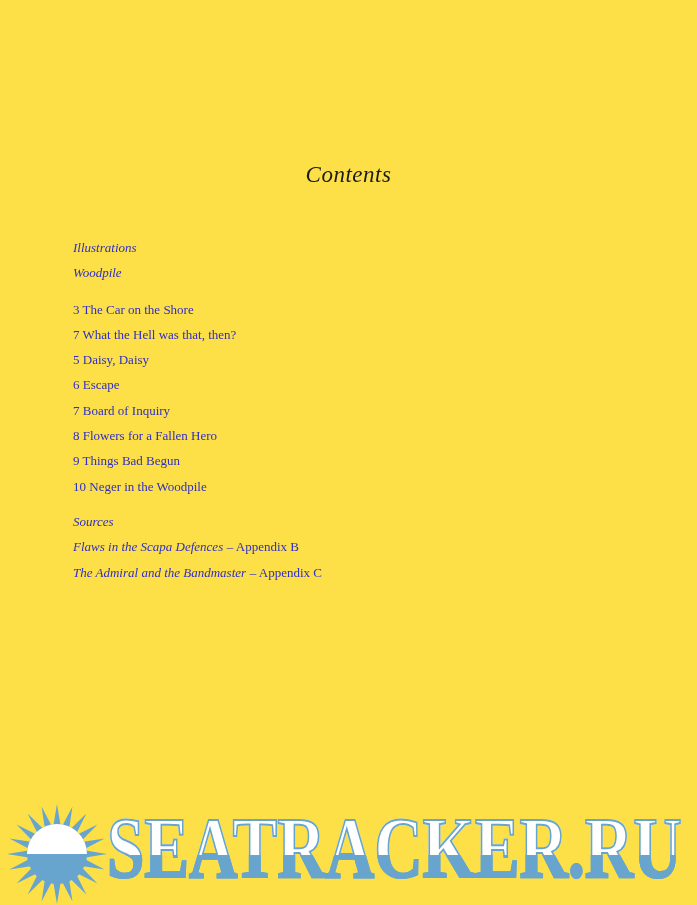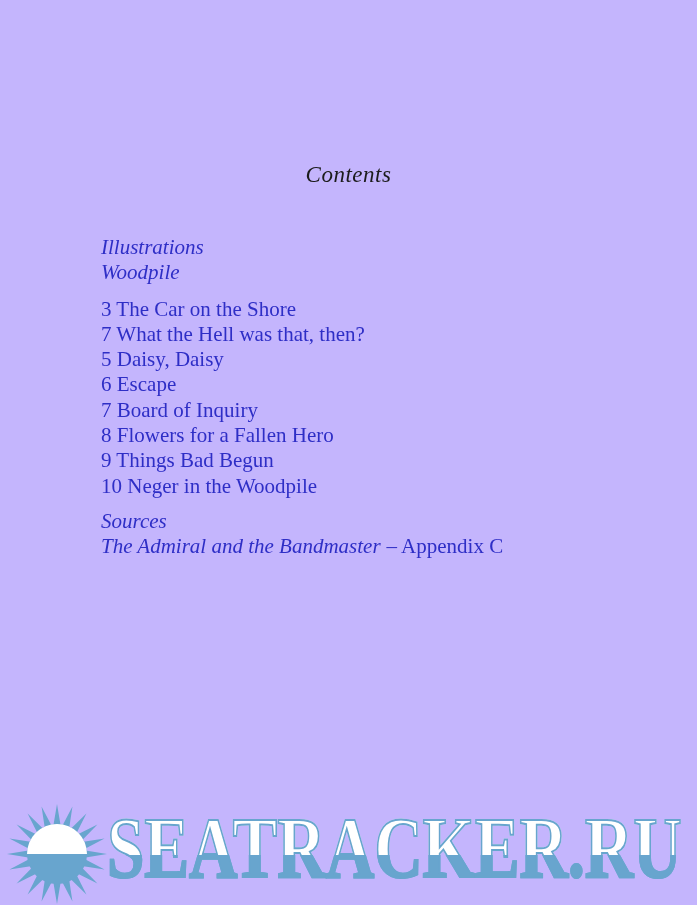--- a/index.html
+++ b/index.html
@@ -1,37 +1,37 @@
 <!DOCTYPE html>
 <html><head>
 <meta charset="utf-8">
 <style>
   html, body { margin: 0; padding: 0; background: #ffffff; }
   .page {
     position: relative;
     width: 697px;
     height: 905px;
-    background: #c4b5fd;
+    background: #fde047;
     overflow: hidden;
     font-family: "Liberation Serif", serif;
   }
   .page-title {
     margin: 0;
     padding-top: 161px;
     font-size: 23px;
     line-height: 28px;
     font-weight: normal;
     font-style: italic;
     text-align: center;
     color: #1c1c1c;
     letter-spacing: 0.5px;
   }
   .toc {
-    margin-left: 101px;
-    font-size: 21px;
+    margin-left: 73px;
+    font-size: 13px;
     line-height: 25.3px;
     color: #2e2ec6;
   }
   .front-matter { margin-top: 46px; }
   .chapters     { margin-top: 11px; }
   .back-matter  { margin-top: 10px; }
   .toc-entry { display: block; cursor: pointer; }
   .italic { font-style: italic; }
   .appendix-ref { font-style: normal; margin-left: 0.28em; }
 
@@ -90,20 +90,21 @@
       <span class="toc-entry">5 Daisy, Daisy</span>
       <span class="toc-entry">6 Escape</span>
       <span class="toc-entry">7 Board of Inquiry</span>
       <span class="toc-entry">8 Flowers for a Fallen Hero</span>
       <span class="toc-entry">9 Things Bad Begun</span>
       <span class="toc-entry">10 Neger in the Woodpile</span>
     </div>
 
     <div class="back-matter">
       <span class="toc-entry italic">Sources</span>
+      <span class="toc-entry"><span class="italic">Flaws in the Scapa Defences</span><span class="appendix-ref">– Appendix B</span></span>
       <span class="toc-entry"><span class="italic">The Admiral and the Bandmaster</span><span class="appendix-ref">– Appendix C</span></span>
     </div>
 
   </div>
 
   <div class="watermark">
     <svg class="sun-logo" viewBox="-52 -52 104 104" xmlns="http://www.w3.org/2000/svg">
       <polygon points="0.00,-50.00 4.07,-25.68 15.45,-47.55 11.80,-23.17 29.39,-40.45 18.38,-18.38 40.45,-29.39 23.17,-11.80 47.55,-15.45 25.68,-4.07 50.00,0.00 25.68,4.07 47.55,15.45 23.17,11.80 40.45,29.39 18.38,18.38 29.39,40.45 11.80,23.17 15.45,47.55 4.07,25.68 0.00,50.00 -4.07,25.68 -15.45,47.55 -11.80,23.17 -29.39,40.45 -18.38,18.38 -40.45,29.39 -23.17,11.80 -47.55,15.45 -25.68,4.07 -50.00,0.00 -25.68,-4.07 -47.55,-15.45 -23.17,-11.80 -40.45,-29.39 -18.38,-18.38 -29.39,-40.45 -11.80,-23.17 -15.45,-47.55 -4.07,-25.68" fill="#68a5ce"></polygon>
       <circle cx="0" cy="0" r="30" fill="#68a5ce"></circle>
       <path d="M -30 0 A 30 30 0 0 1 30 0 L -30 0 Z" fill="#ffffff"></path>

